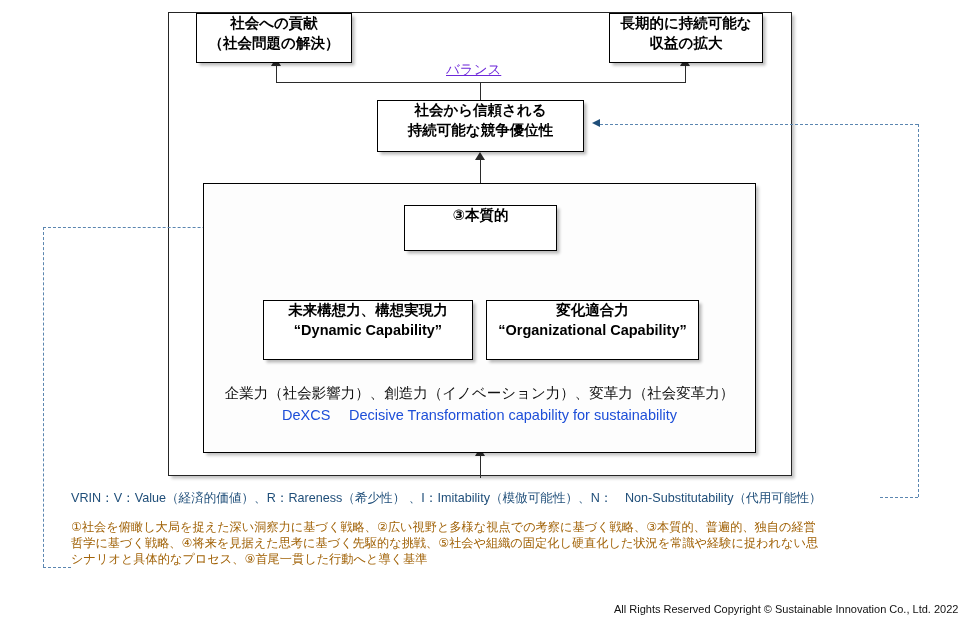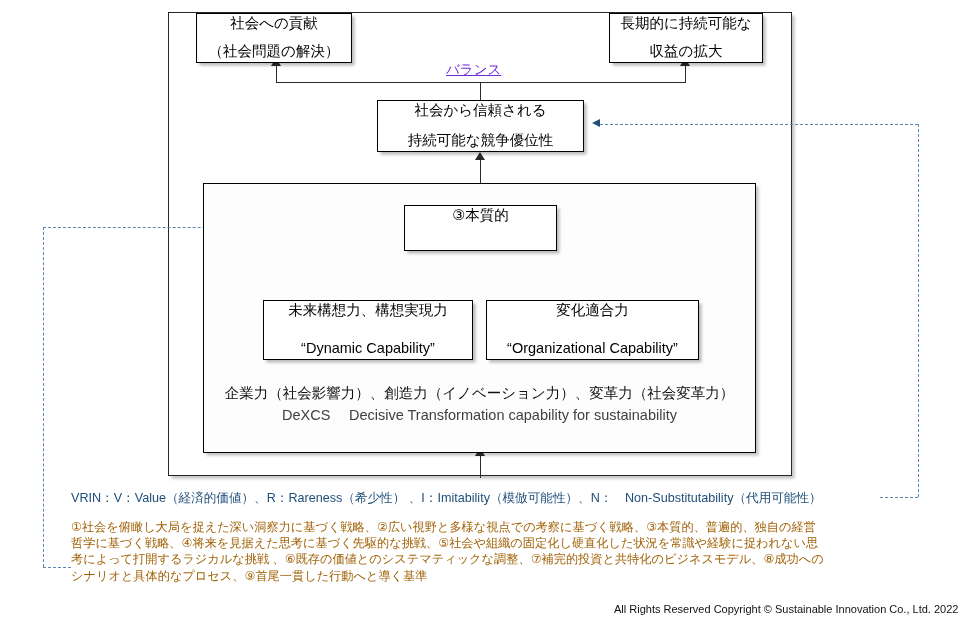--- a/index.html
+++ b/index.html
@@ -16,24 +16,25 @@
     overflow:hidden;
   }
   .box{
     position:absolute;
     background:#ffffff;
     border:1.4px solid #000000;
     box-sizing:border-box;
     display:flex;
     flex-direction:column;
     align-items:center;
-    justify-content:space-between;
+    justify-content:flex-start;
     text-align:center;
     box-shadow:2.5px 2.5px 3px rgba(0,0,0,0.28);
     line-height:1.35;
+    font-weight:bold;
   }
   .box .ln{display:block;white-space:nowrap;}
   
   .frame-outer{
     position:absolute;
     border:1.6px solid #262626;
     box-sizing:border-box;
     background:transparent;
     box-shadow:2.5px 2.5px 3px rgba(0,0,0,0.25);
   }
@@ -119,21 +120,21 @@
     letter-spacing:0.3px;
     line-height:1.5;
   }
   .dexcs-jp{
     font-size:14.5px;
     color:#111;
     line-height:1.55;
   }
   .dexcs-en{
     font-size:14.5px;
-    color:#404040;
+    color:#1d4ed8;
     line-height:1.55;
   }
   .vrin{
     position:absolute;
     font-size:12.6px;
     color:#1f4e79;
     white-space:nowrap;
   }
   .note{
     position:absolute;
@@ -238,19 +239,18 @@
   <div class="dexcs-block" style="left:203px;top:382px;width:553px;">
     <div class="dexcs-jp">企業力（社会影響力）、創造力（イノベーション力）、変革力（社会変革力）</div>
     <div class="dexcs-en">DeXCS　 Decisive Transformation capability for sustainability</div>
   </div>
 
   <div class="vrin" style="left:71px;top:490px;">VRIN：V：Value（経済的価値）、R：Rareness（希少性） 、I：Imitability（模倣可能性）、N：　Non-Substitutability（代用可能性）</div>
 
   <div class="note" style="left:71px;top:519px;">
     <span class="nl">①社会を俯瞰し大局を捉えた深い洞察力に基づく戦略、②広い視野と多様な視点での考察に基づく戦略、③本質的、普遍的、独自の経営</span>
     <span class="nl">哲学に基づく戦略、④将来を見据えた思考に基づく先駆的な挑戦、⑤社会や組織の固定化し硬直化した状況を常識や経験に捉われない思</span>
-    <span class="nl">考によって打開するラジカルな挑戦 、⑥既存の価値とのシステマティックな調整、⑦補完的投資と共特化のビジネスモデル、⑧成功への</span>
     <span class="nl">シナリオと具体的なプロセス、⑨首尾一貫した行動へと導く基準</span>
   </div>
 
   <div class="copyright" style="left:614px;top:603px;">All Rights Reserved Copyright © Sustainable Innovation Co., Ltd. 2022</div>
 
 </div>
 
 </body></html>

